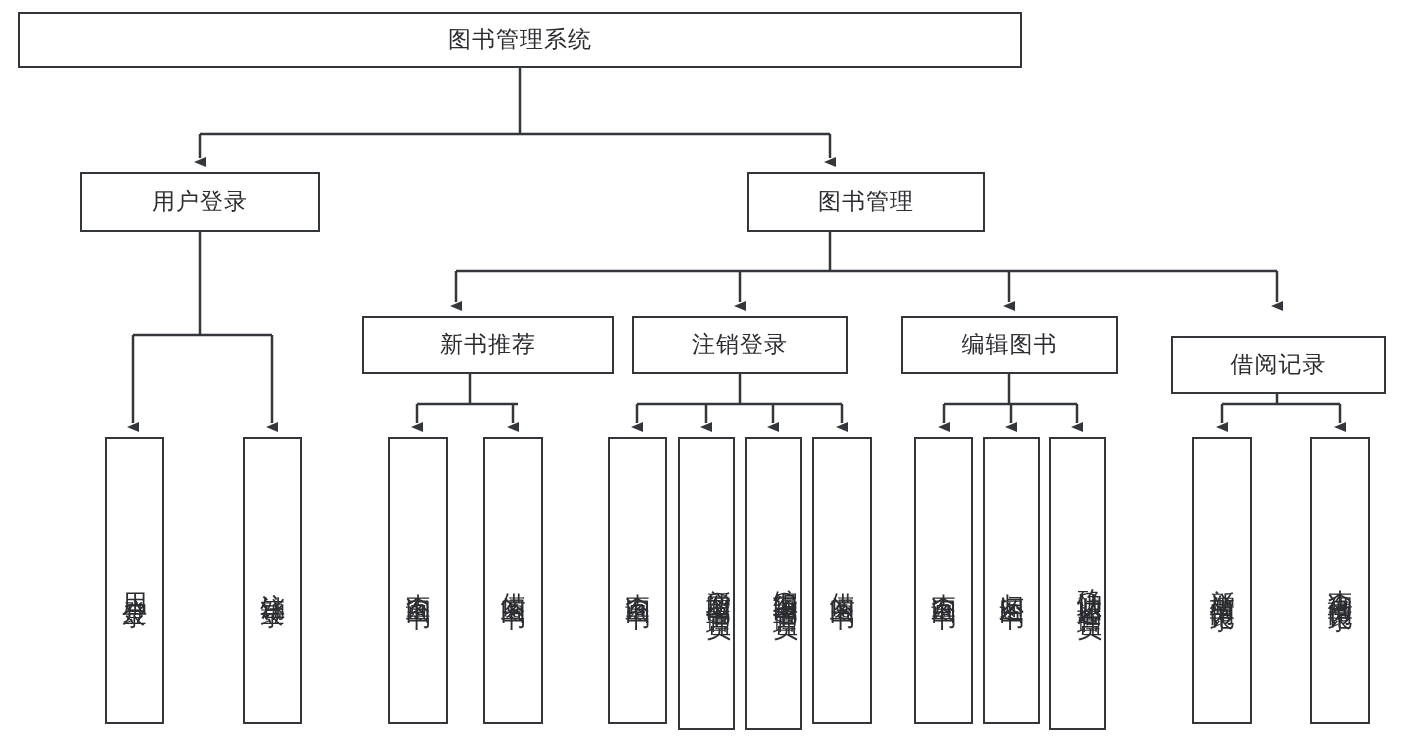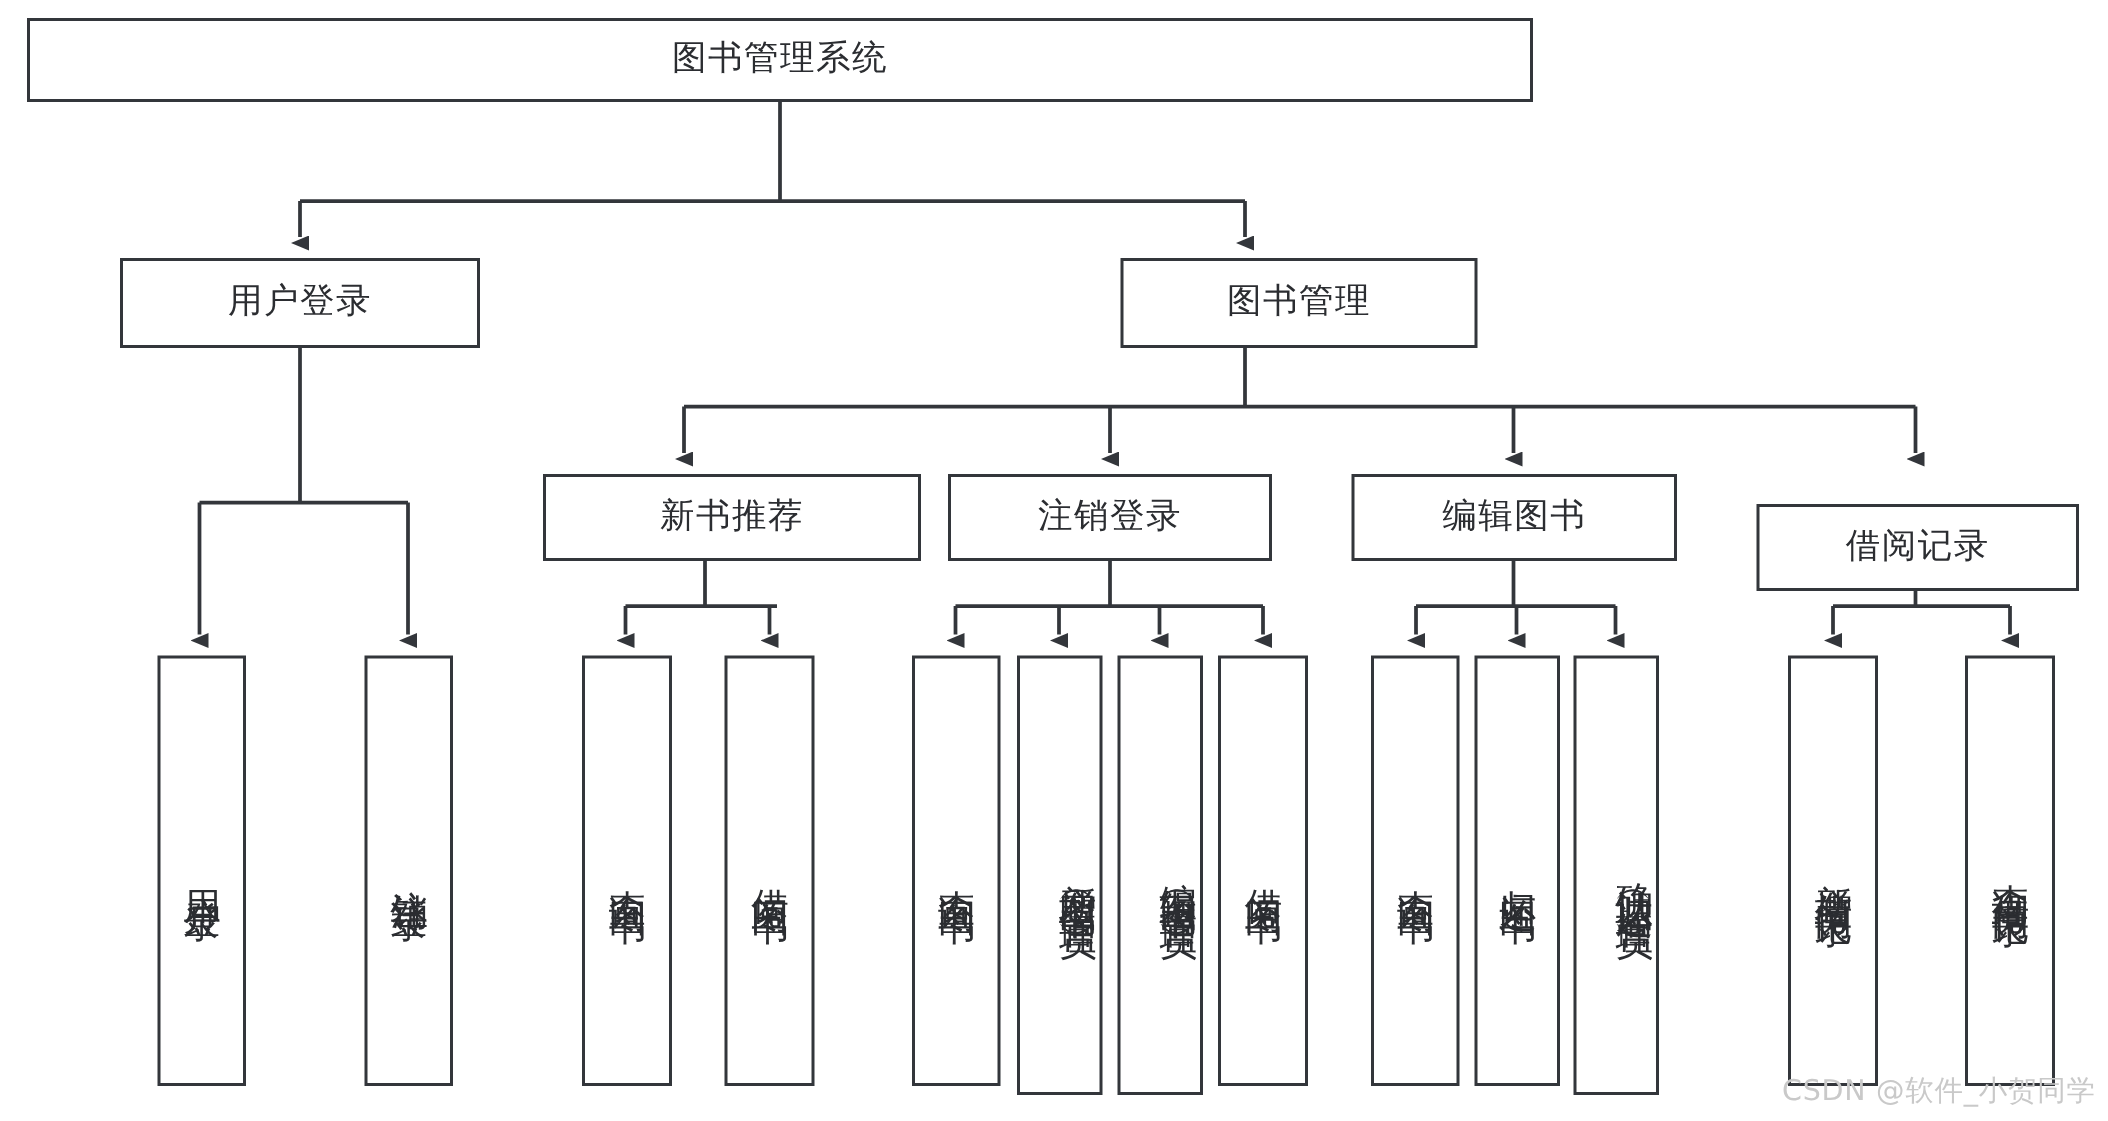--- a/index.html
+++ b/index.html
@@ -178,15 +178,14 @@
         <span>确认归还（管理员）</span>
       </div>
       <div class="node node-v centered" style="left: 1192px; top: 437px; width: 60px; height: 287px;">
         <span>新增借阅记录</span>
       </div>
       <div class="node node-v centered" style="left: 1310px; top: 437px; width: 60px; height: 287px;">
         <span>查询借阅记录</span>
       </div>
     </div>
 
-  <div class="watermark" style="left: 1188px; top: 714px;">CSDN @软件_小贺同学</div>
 
 </div>
 
 </body></html>

